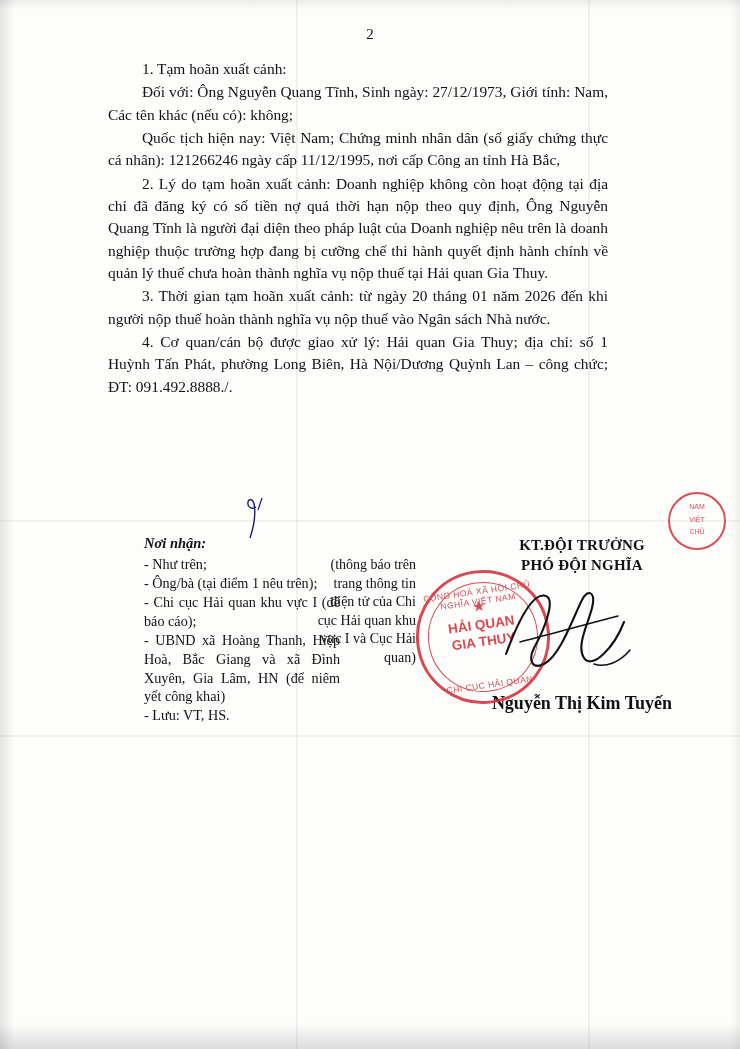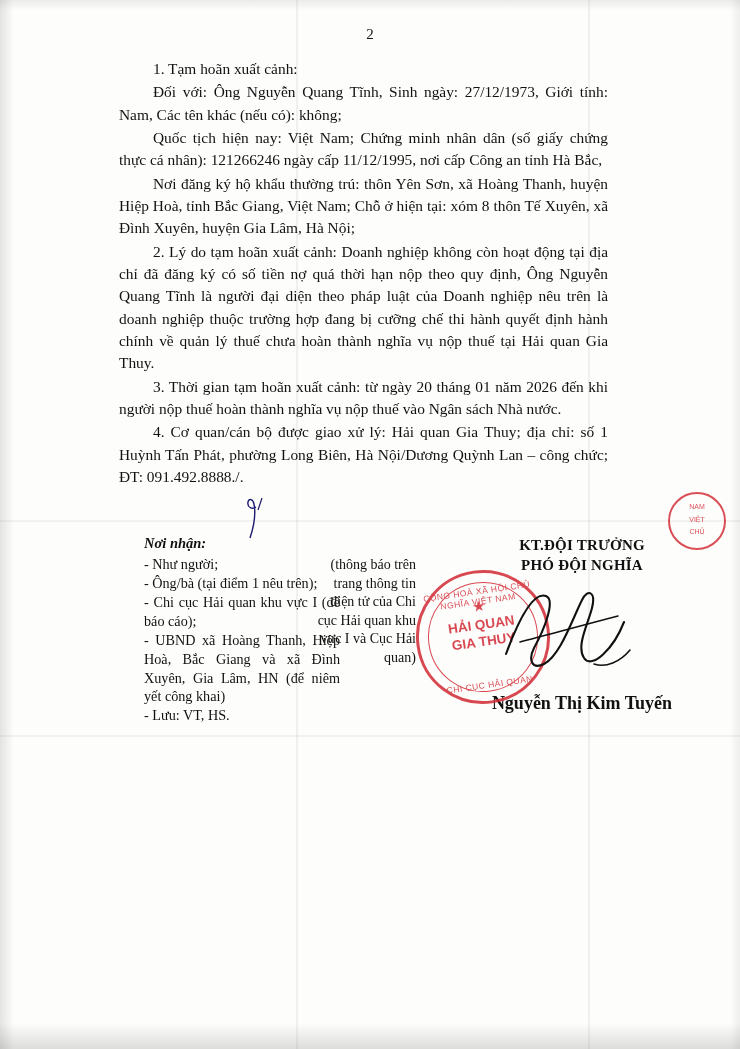--- a/index.html
+++ b/index.html
@@ -73,21 +73,21 @@
     position: absolute;
     left: 108px;
     top: 58px;
     width: 500px;
     font-size: 15.4px;
     line-height: 1.45;
     text-align: justify;
   }
 
   .para {
-    margin: 0 0 1px 11px;
+    margin: 0 0 1px 0;
     text-indent: 34px;
   }
 
   .lower {
     position: absolute;
     left: 100px;
     top: 534px;
     width: 540px;
   }
 
@@ -246,42 +246,41 @@
   <div class="fold-v" style="left:588px;"></div>
   <div class="fold-h" style="top:520px;"></div>
   <div class="fold-h" style="top:735px;"></div>
 
   <div class="page-number">2</div>
 
   <div class="content">
     <p class="para">1.  Tạm hoãn xuất cảnh:</p>
     <p class="para">Đối với: Ông Nguyễn Quang Tĩnh, Sinh ngày: 27/12/1973, Giới tính: Nam, Các tên khác (nếu có): không;</p>
     <p class="para">Quốc tịch hiện nay: Việt Nam; Chứng minh nhân dân (số giấy chứng thực cá nhân): 121266246 ngày cấp 11/12/1995, nơi cấp Công an tỉnh Hà Bắc,</p>
-    <p class="para">Nơi đăng ký hộ khẩu thường trú: thôn Yên Sơn, xã Hoàng Thanh, huyện Hiệp Hoà, tỉnh Bắc Giang, Việt Nam; Chỗ ở hiện tại: xóm 8 thôn Tế Xuyên, xã Đình Xuyên, huyện Gia Lâm, Hà Nội;</p>
     <p class="para">2. Lý do tạm hoãn xuất cảnh: Doanh nghiệp không còn hoạt động tại địa chỉ đã đăng ký có số tiền nợ quá thời hạn nộp theo quy định, Ông Nguyễn Quang Tĩnh là người đại diện theo pháp luật của Doanh nghiệp nêu trên là doanh nghiệp thuộc trường hợp đang bị cưỡng chế thi hành quyết định hành chính về quản lý thuế chưa hoàn thành nghĩa vụ nộp thuế tại Hải quan Gia Thuy.</p>
     <p class="para">3. Thời gian tạm hoãn xuất cảnh: từ ngày 20 tháng 01 năm 2026 đến khi người nộp thuế hoàn thành nghĩa vụ nộp thuế vào Ngân sách Nhà nước.</p>
     <p class="para">4. Cơ quan/cán bộ được giao xử lý: Hải quan Gia Thuy; địa chỉ: số 1 Huỳnh Tấn Phát, phường Long Biên, Hà Nội/Dương Quỳnh Lan – công chức; ĐT: 091.492.8888./.</p>
   </div>
 
   <svg class="ink-flourish" viewBox="0 0 40 44">
     <path d="M14 42 C18 30, 20 18, 18 8 C17 3, 13 2, 12 6 C11 11, 16 14, 20 11" fill="none" stroke="#1a1a6e" stroke-width="1.4"></path>
     <path d="M26 2 L22 14" fill="none" stroke="#1a1a6e" stroke-width="1.2"></path>
   </svg>
 
   <div class="stamp-mark">
     <span class="sm1">NAM</span>
     <span class="sm2">VIỆT</span>
     <span class="sm3">CHỦ</span>
   </div>
 
   <div class="lower">
 
     <div class="recipients">
       <div class="recipients-title">Nơi nhận:</div>
-      <p class="r-line">- Như người;</p>
+      <p class="r-line">- Như trên;</p>
       <p class="r-line">- Ông/bà (tại điểm 1 nêu trên);</p>
       <p class="r-line">- Chi cục Hải quan khu vực I (để báo cáo);</p>
       <p class="r-line">- UBND xã Hoàng Thanh, Hiệp Hoà, Bắc Giang và xã Đình Xuyên, Gia Lâm, HN (để niêm yết công khai)</p>
       <p class="r-line">- Lưu: VT, HS.</p>
     </div>
 
     <div class="note-box">(thông báo trên trang thông tin điện tử của Chi cục Hải quan khu vực I và Cục Hải quan)</div>
 
     <div class="sign-block">
       <div class="sign-title">KT.ĐỘI TRƯỞNG</div>

